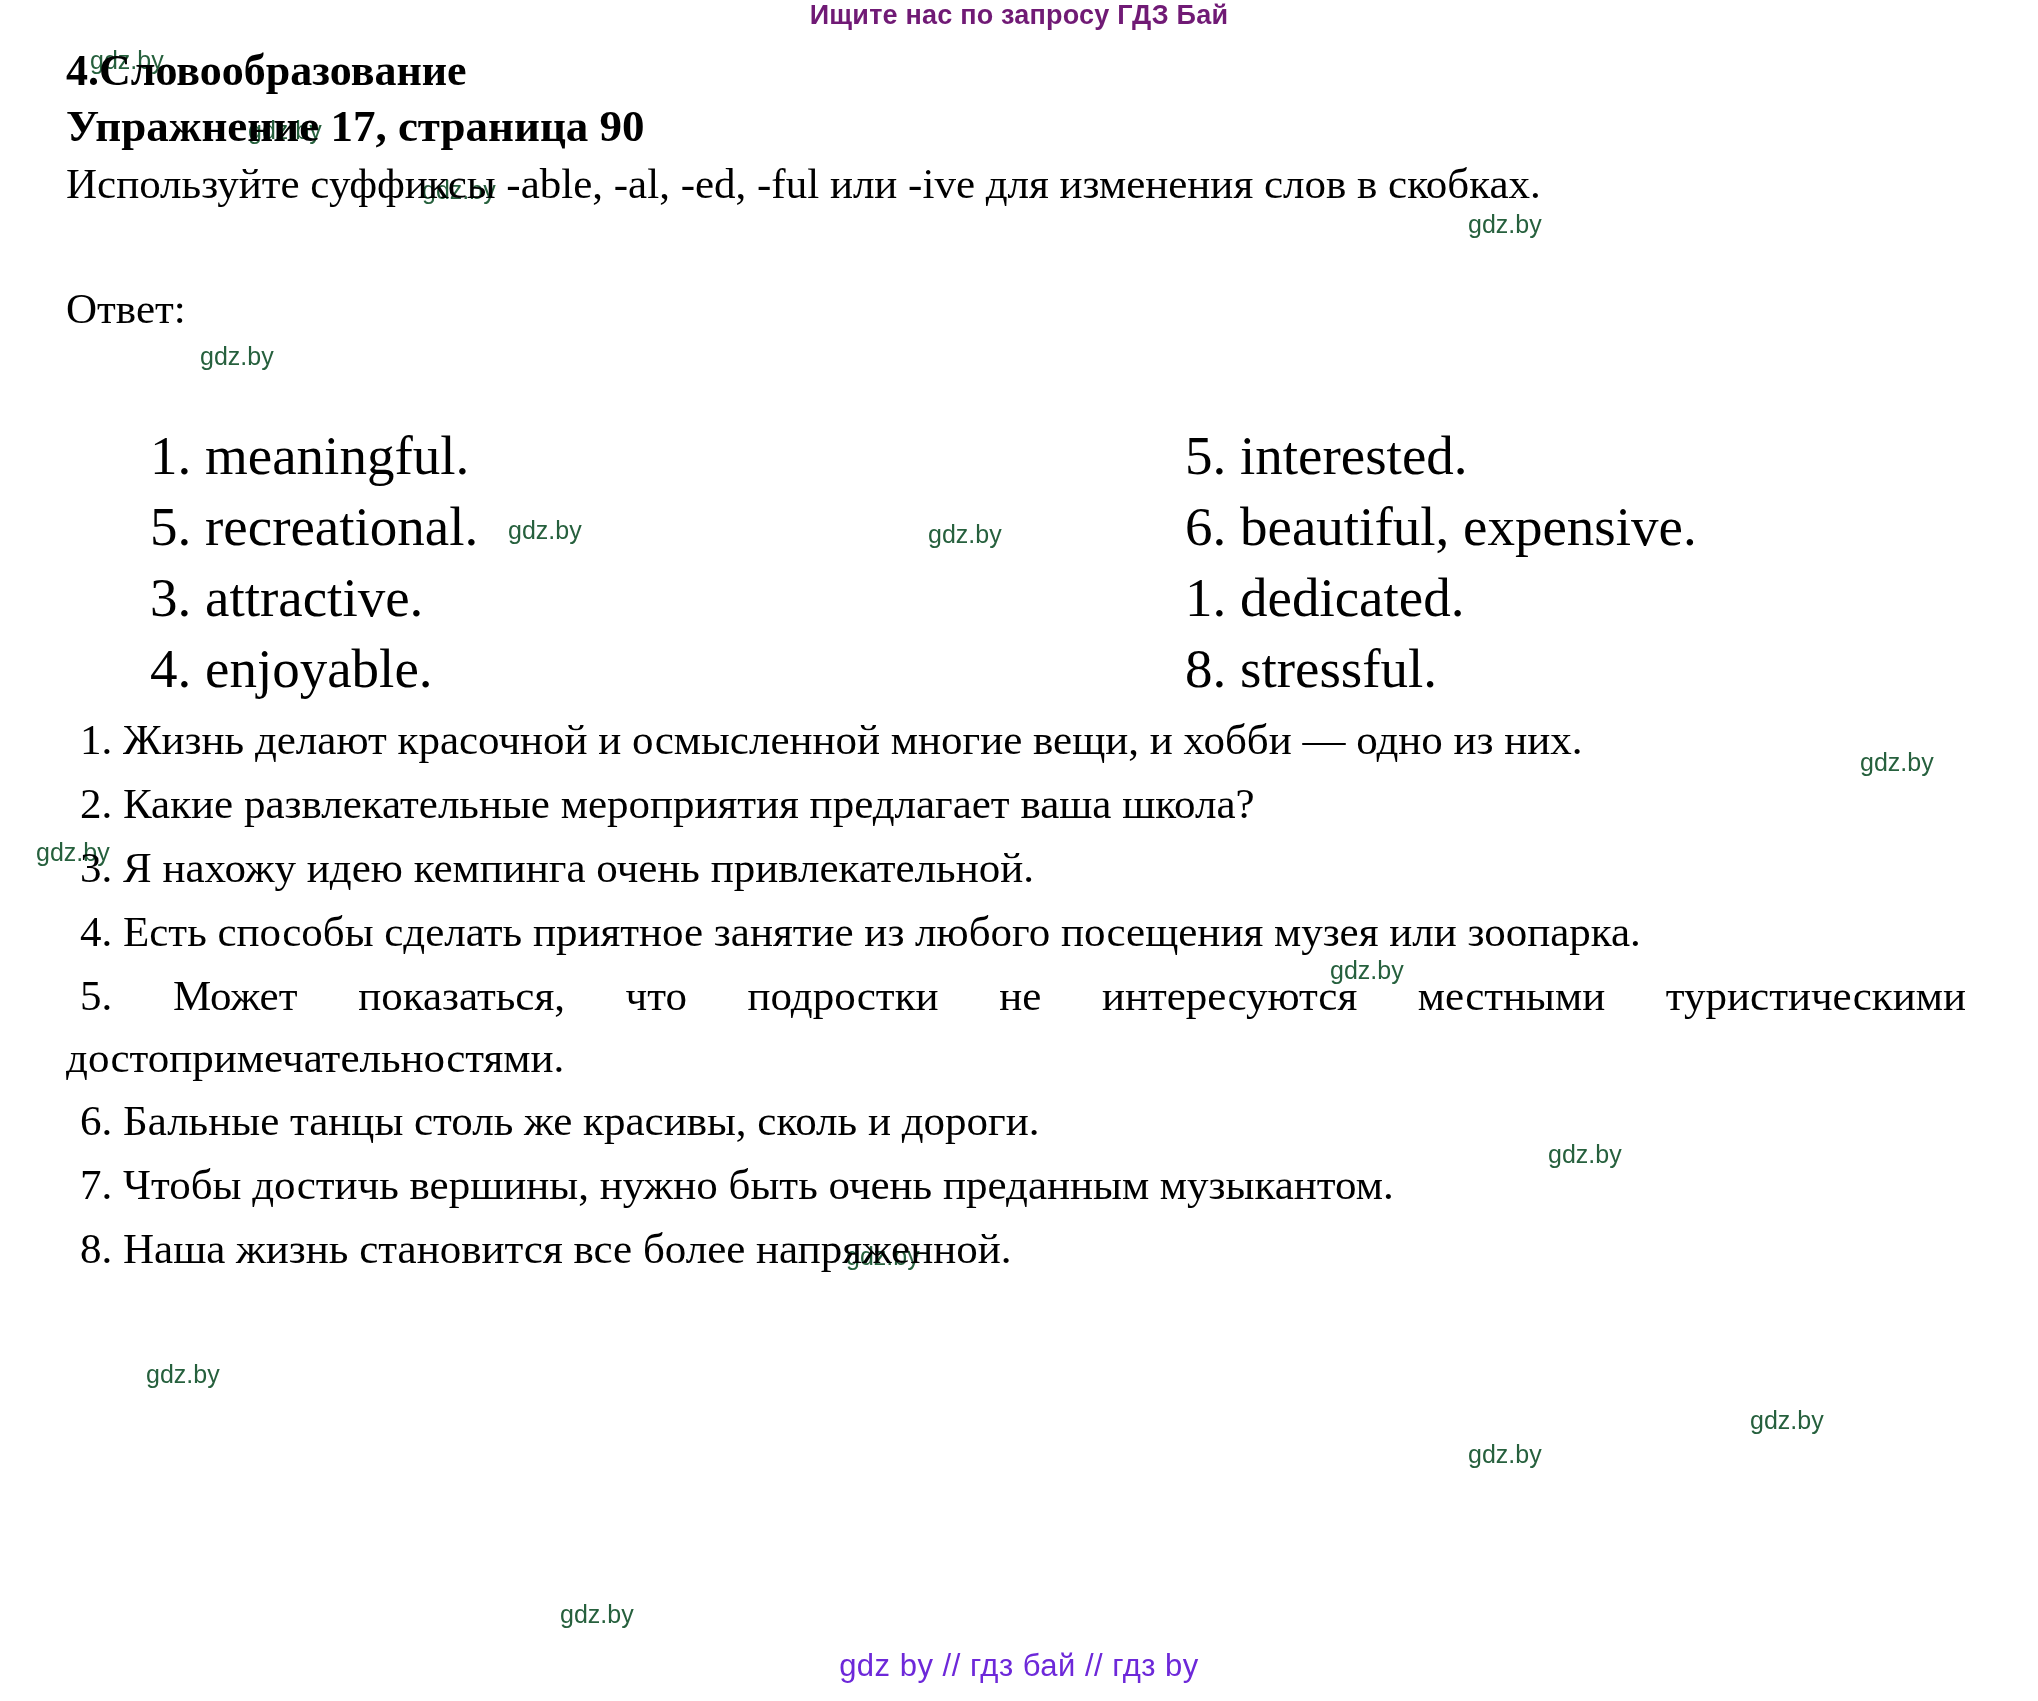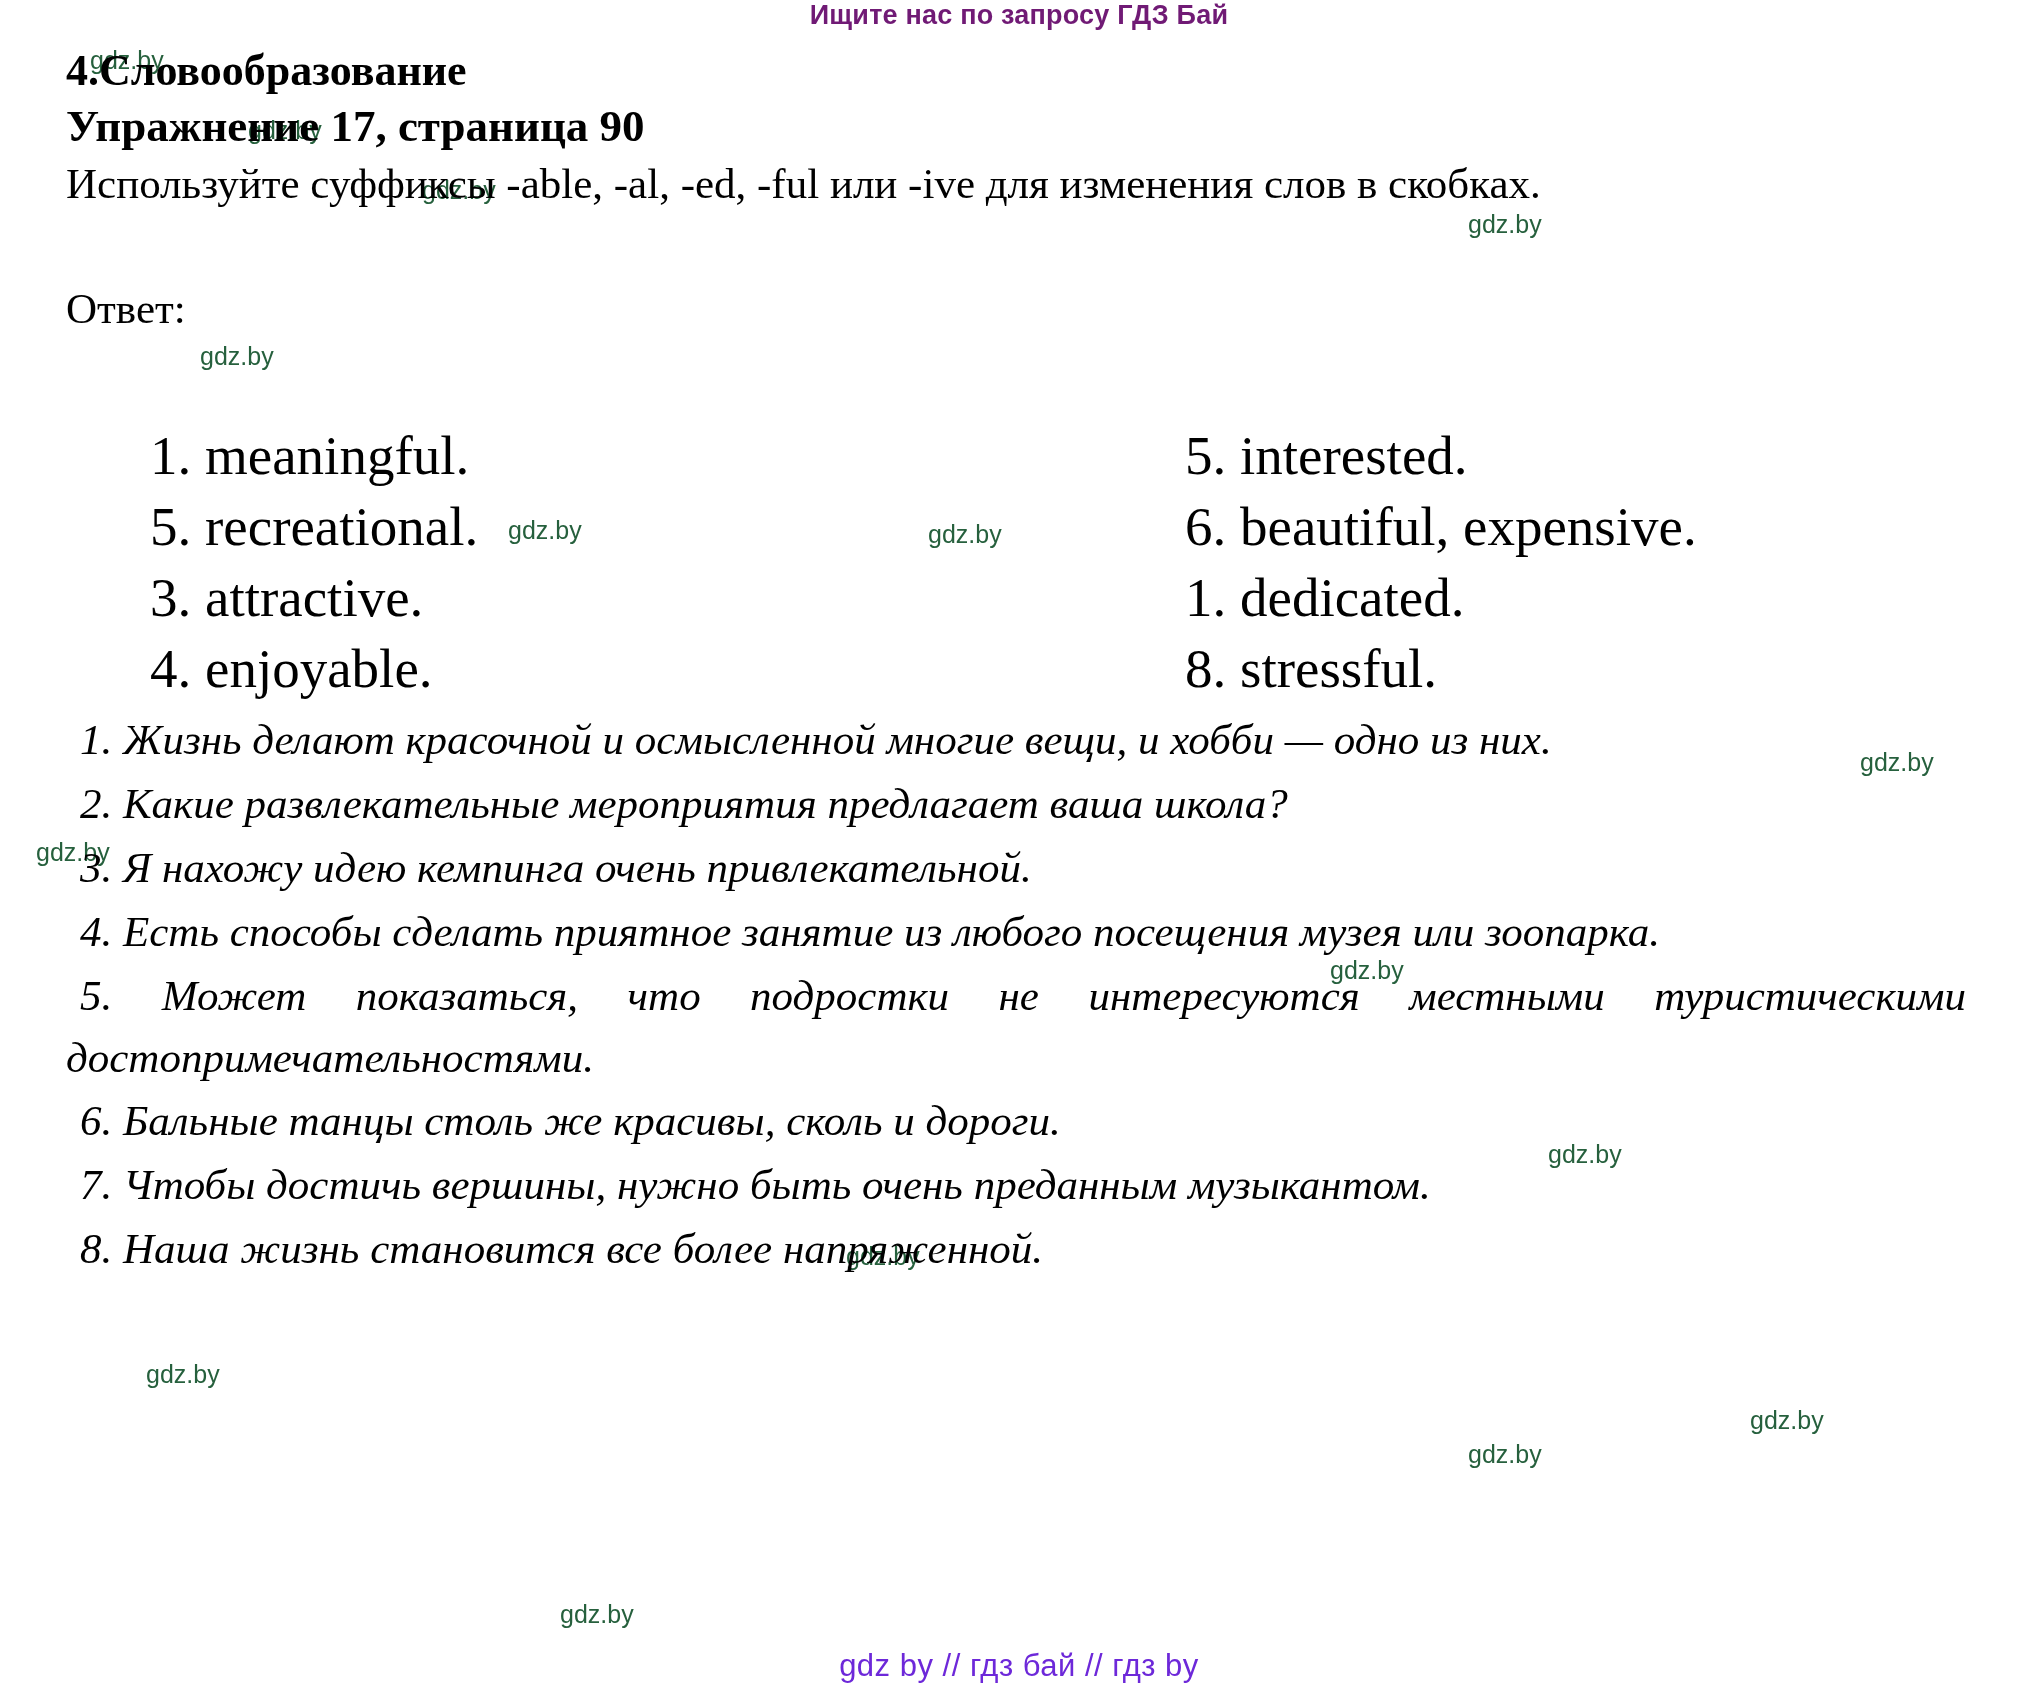--- a/index.html
+++ b/index.html
@@ -99,21 +99,20 @@
   .translations {
     width: 1900px;
   }
   .trans-item {
     font-size: 43px;
     line-height: 1.44;
     text-align: justify;
     text-align-last: left;
     margin: 0 0 2px 0;
     text-indent: 14px;
-    font-style: italic;
   }
   .trans-item.justified-full {
     text-align: justify;
   }
 
   
   .footer {
     position: absolute;
     left: 0;
     top: 1648px;

